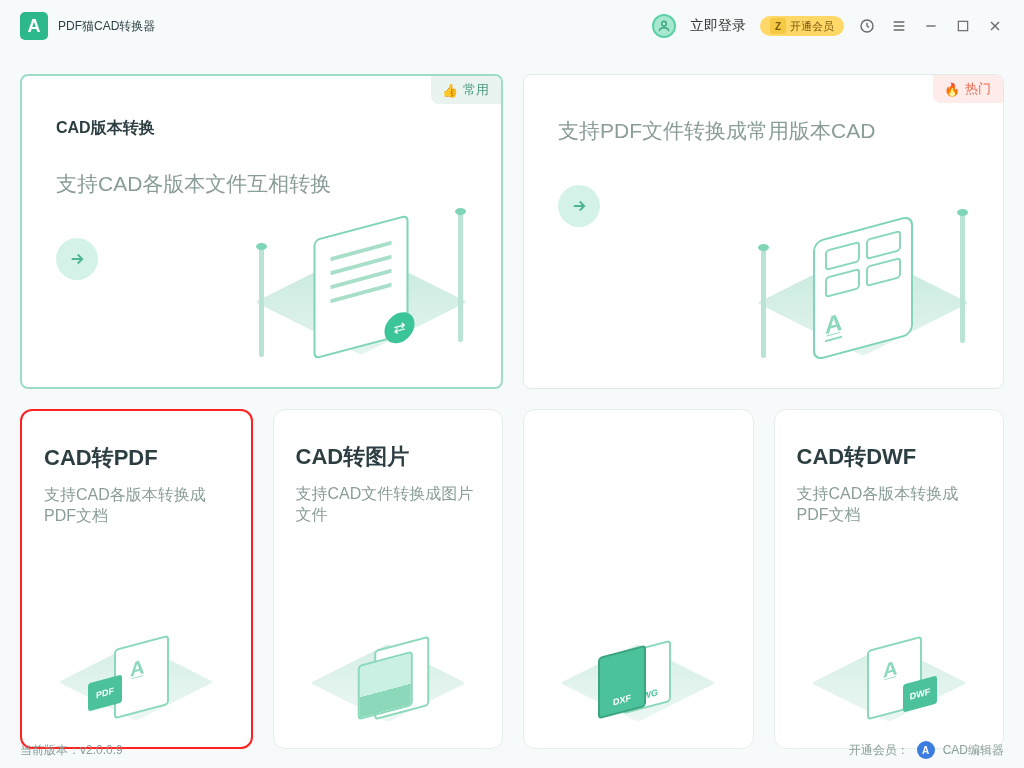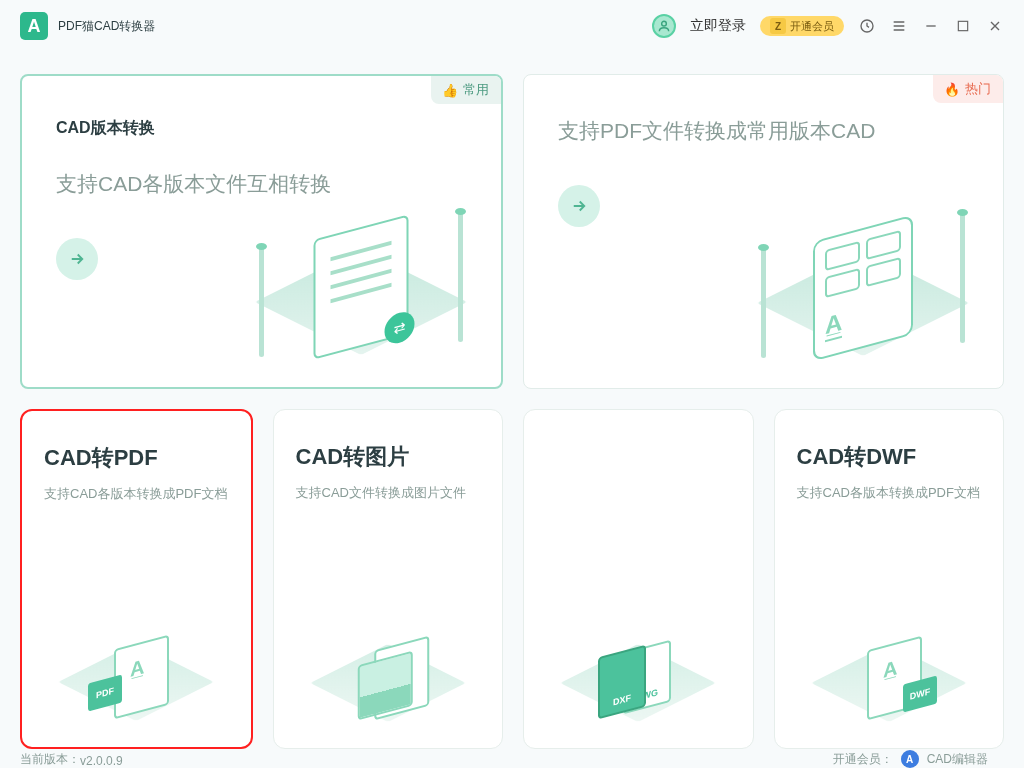--- a/index.html
+++ b/index.html
@@ -178,38 +178,38 @@
 }
 .card-small.highlight {
   border: 2px solid #ff2020;
 }
 .card-small .card-title {
   font-size: 22px;
   font-weight: 700;
   margin-bottom: 12px;
 }
 .card-small .card-subtitle {
-  font-size: 13px;
+  font-size: 16px;
 }
 .illus-small {
   position: absolute;
   left: 50%;
   transform: translateX(-50%);
   bottom: 10px;
   width: 140px;
   height: 130px;
 }
 .footer {
   position: absolute;
   bottom: 0;
   left: 0;
-  right: 16px;
+  right: 0;
   height: 36px;
   display: flex;
-  align-items: flex-end;
+  align-items: center;
   padding: 0 20px;
   font-size: 12px;
   color: #8a9d98;
 }
 .footer-right {
   margin-left: auto;
   display: flex;
   align-items: center;
   gap: 8px;
 }

